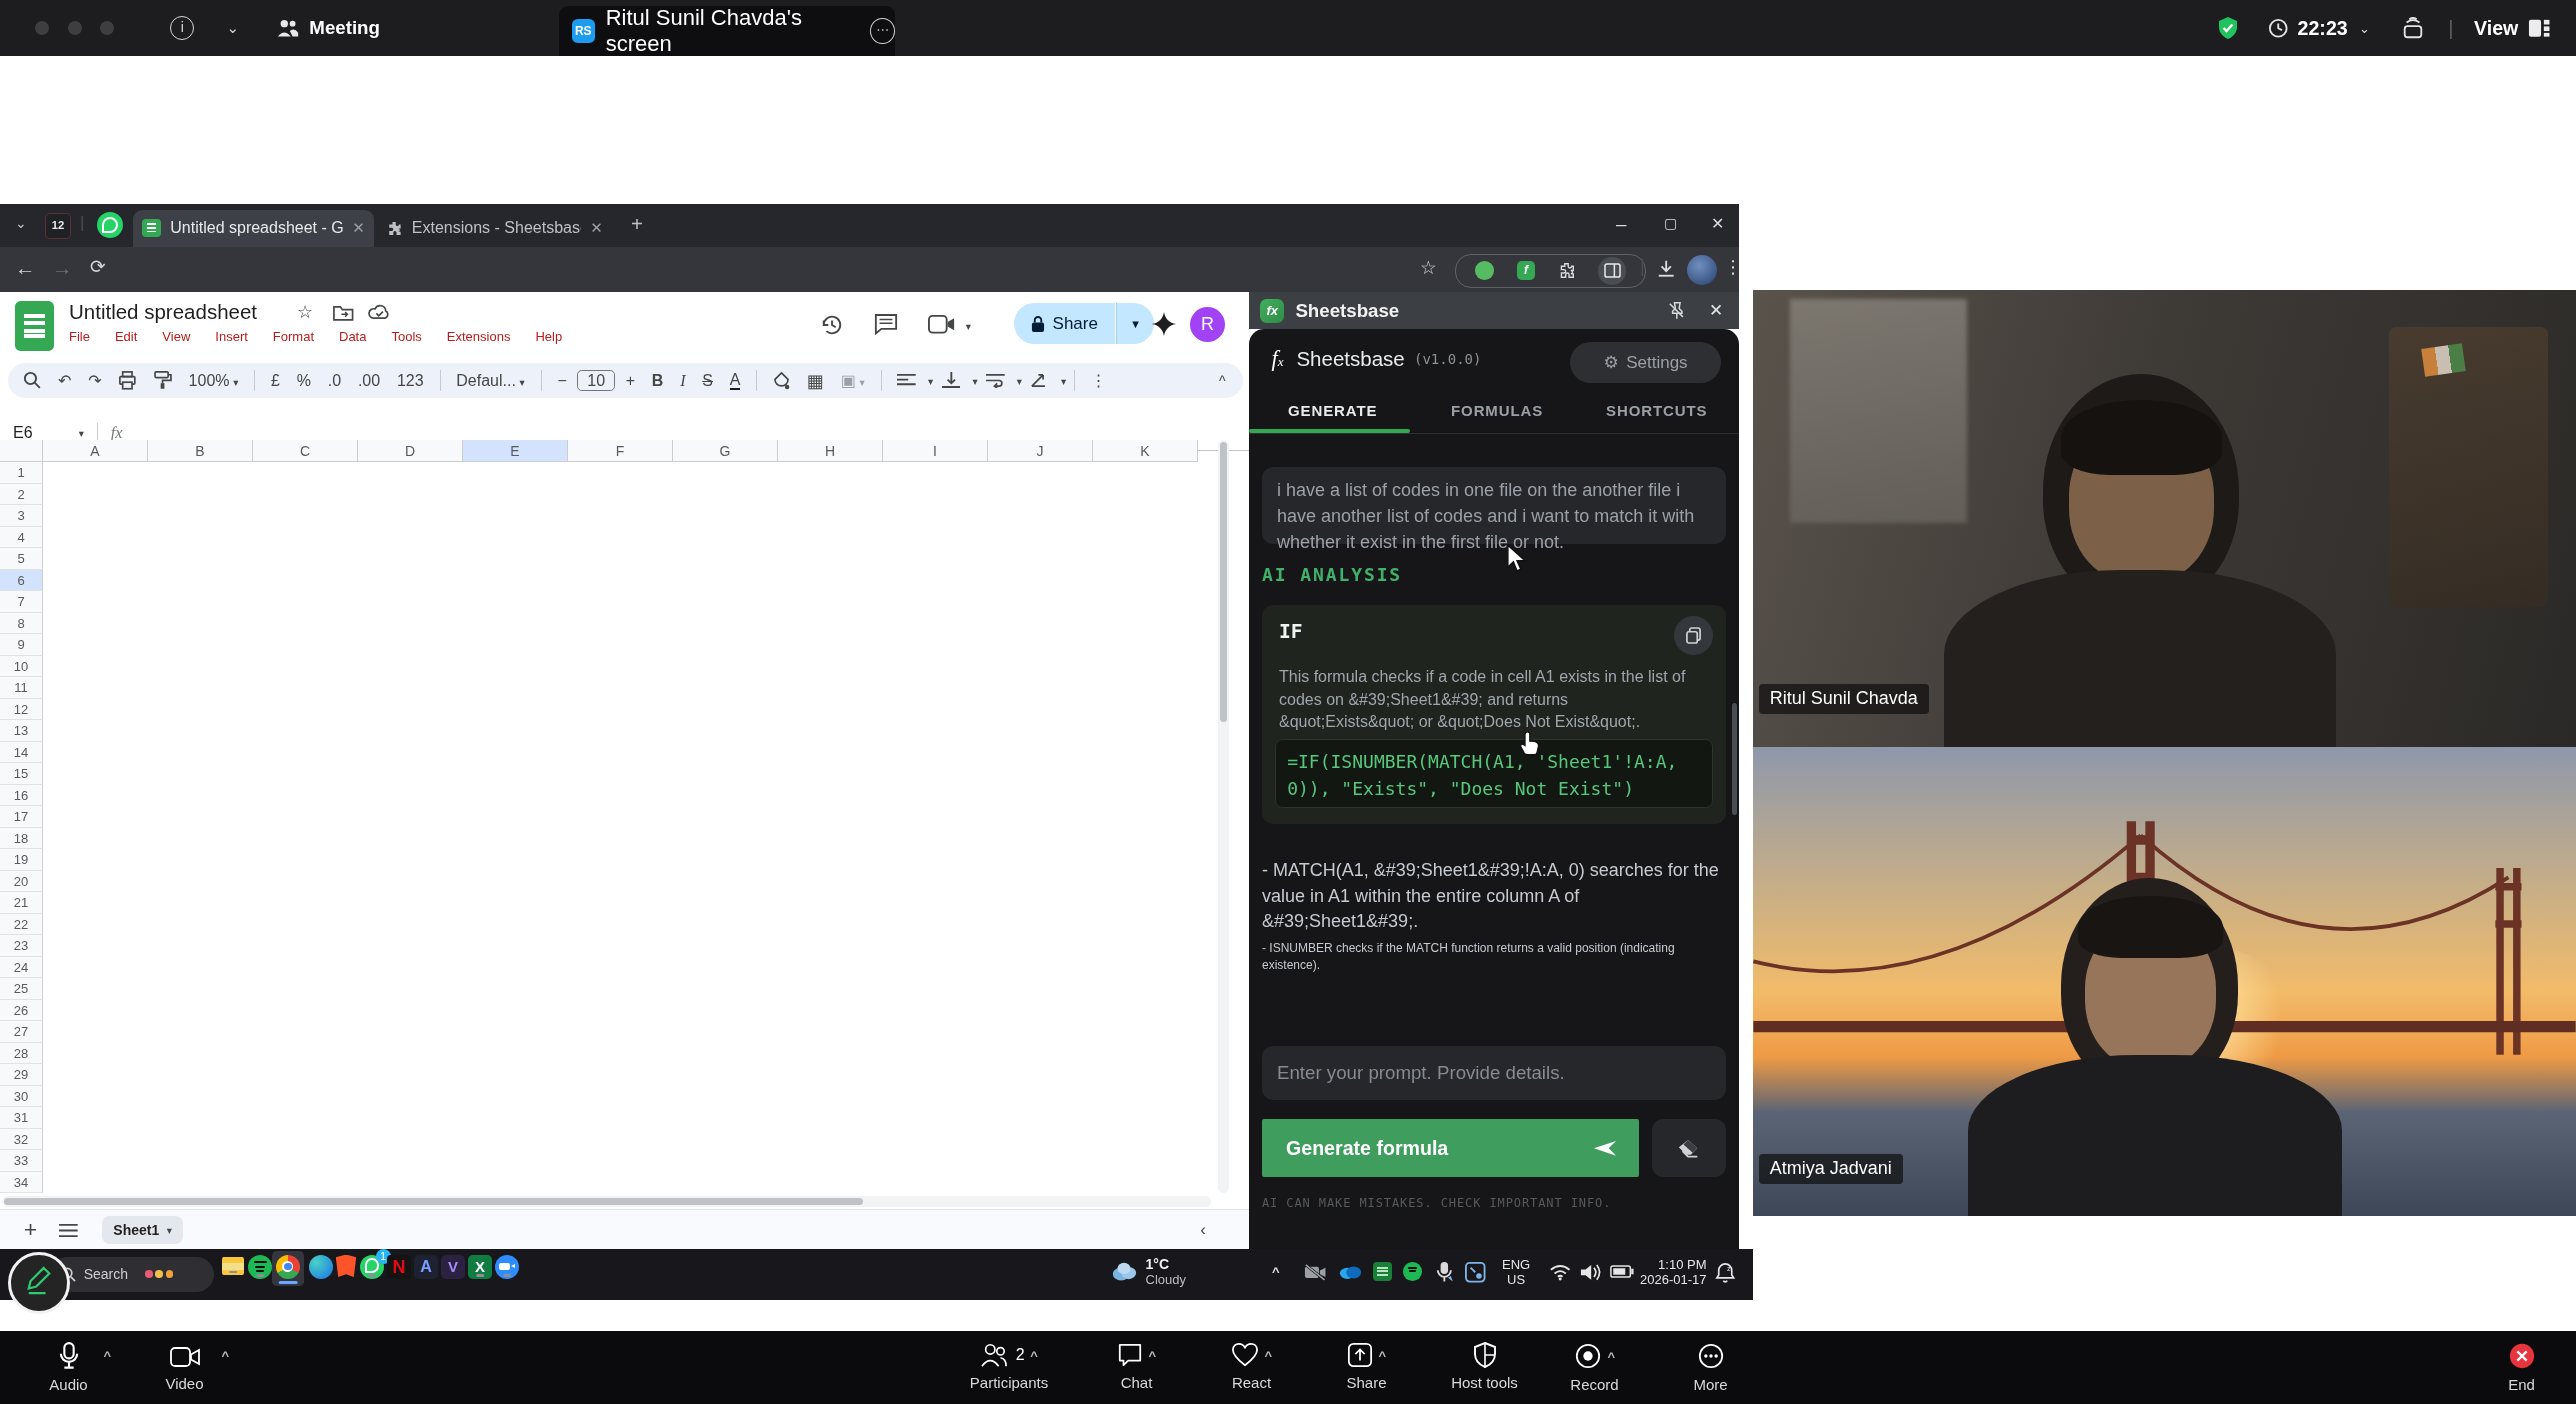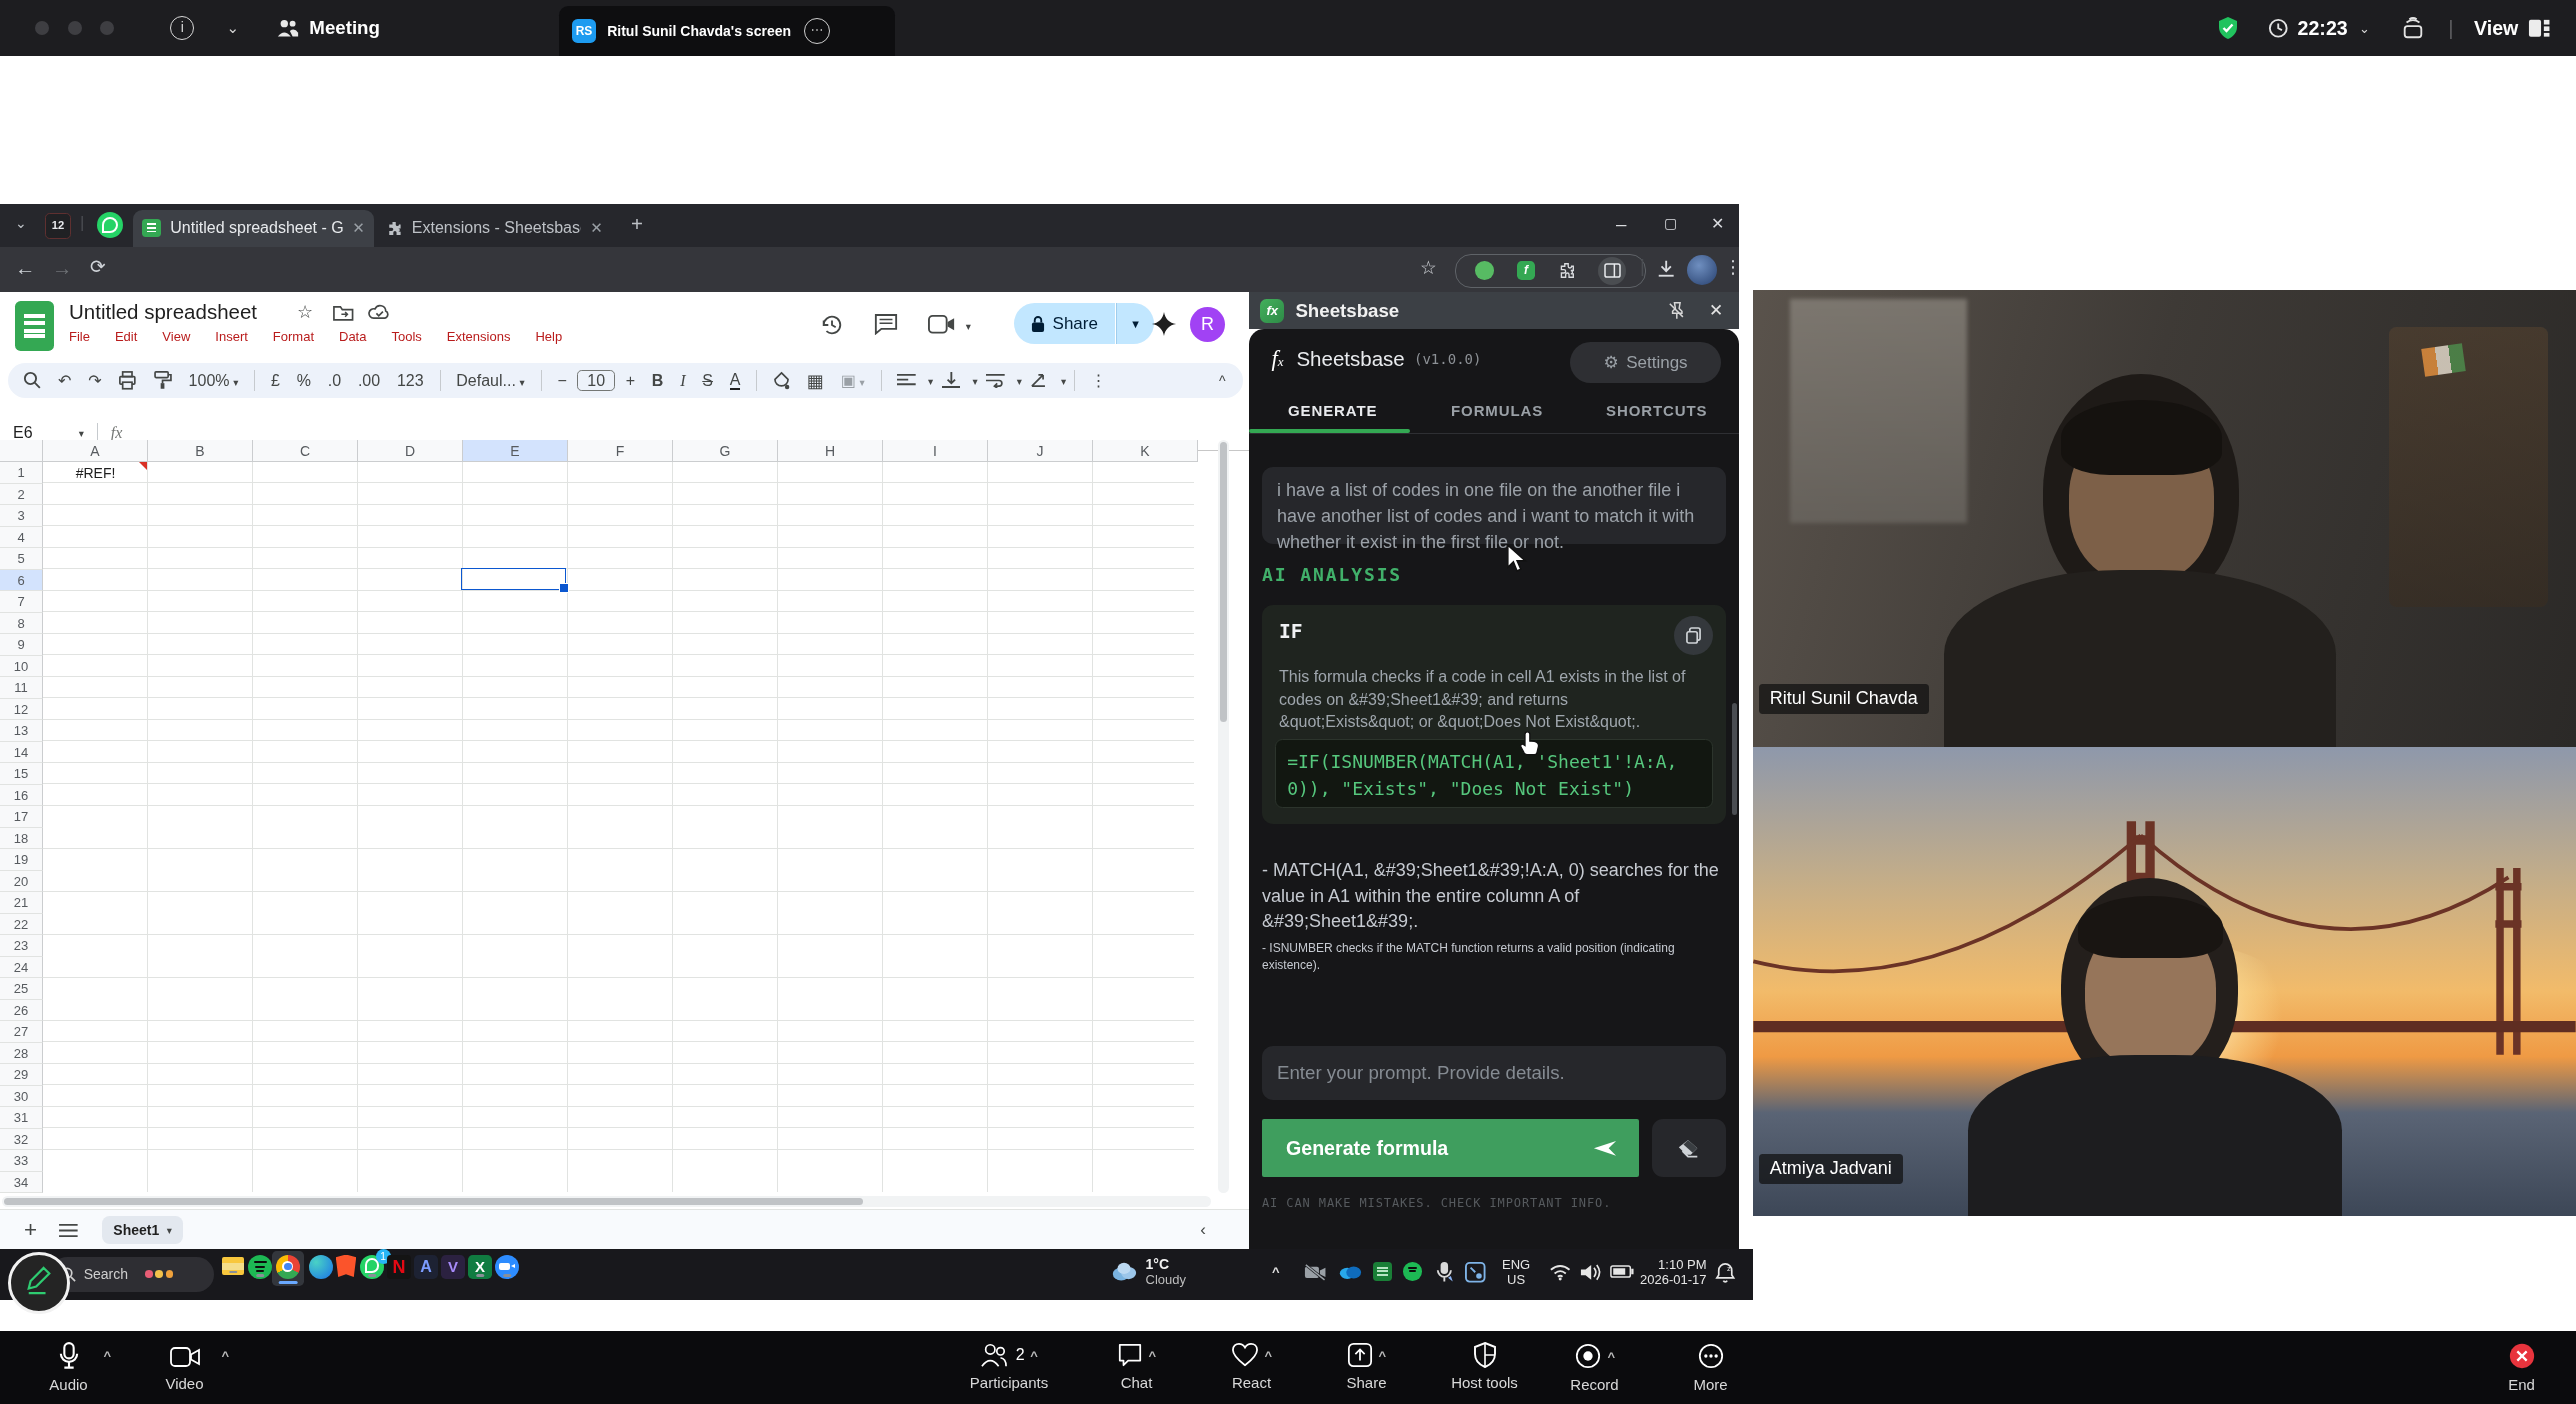--- a/index.html
+++ b/index.html
@@ -88,21 +88,21 @@
     <svg style="margin-left:37px;" width="24" height="20.5" viewBox="0 0 26 22">
       <circle cx="9" cy="6" r="4" fill="#e8e8e8"></circle>
         <circle cx="18" cy="6" r="3.2" fill="#e8e8e8"></circle>
       <path d="M2 20 q7 -9 14 0 z" fill="#e8e8e8"></path>
         <path d="M15 14 q5 -4 9 2 l0 4 -6 0 z" fill="#e8e8e8"></path>
     </svg>
     <span style="margin-left:9.3px;font-size:18.7px;font-weight:bold;color:#fff;">Meeting</span>
 
     <div id="screen-tab" class="abs flex">
       <div class="rs-badge" style="margin-left:13px;">RS</div>
-      <span style="margin-left:11.2px;font-size:14px;font-weight:bold;">Ritul Sunil Chavda's screen</span>
+      <span style="margin-left:11.2px;font-size:22px;font-weight:normal;">Ritul Sunil Chavda's screen</span>
       <div style="margin-left:13px;width:24px;height:24px;border:1.9px solid #cfcfcf;border-radius:50%;color:#cfcfcf;font-size:13px;text-align:center;line-height:21.5px;">⋯</div>
     </div>
 
     <div class="abs flex" style="right:26px;top:0;height:56px;">
       <svg width="24" height="24" viewBox="0 0 24 24">
         <path d="M12 1 L21 5 v6 c0 6-4.5 10-9 12 C7.5 21 3 17 3 11 V5 Z" fill="#21c35e"></path>
         <path d="M7.5 12 l3 3 l6 -6.5" stroke="#fff" stroke-width="2.4" fill="none"></path>
       </svg>
       <svg style="margin-left:28px;" width="20.5" height="20.5" viewBox="0 0 22 22">
         <circle cx="11" cy="11" r="9" stroke="#e3e3e3" stroke-width="2" fill="none"></circle>
@@ -366,29 +366,20 @@
               <div class="rowhead">26</div>
               <div class="rowhead">27</div>
               <div class="rowhead">28</div>
               <div class="rowhead">29</div>
               <div class="rowhead">30</div>
               <div class="rowhead">31</div>
               <div class="rowhead">32</div>
               <div class="rowhead">33</div>
               <div class="rowhead">34</div>
             </div>
-          <div id="cells" class="abs" style="left:43px;top:22.4px;width:1151px;height:730px;">
-
-            <div class="abs" style="left:0;top:0;width:105px;height:21.5px;font-size:14px;color:#1f1f1f;display:flex;align-items:center;justify-content:center;">#REF!</div>
-            <div class="abs" style="left:96px;top:0;width:0;height:0;border-top:8.4px solid #d93025;border-left:8.4px solid transparent;"></div>
-
-            <div class="abs" style="left:418px;top:106px;width:105px;height:21.5px;border:1.9px solid #0b57d0;box-sizing:border-box;">
-              <div class="abs" style="right:-3.7px;bottom:-3.7px;width:7.5px;height:7.5px;background:#0b57d0;border:0.9px solid #fff;"></div>
-            </div>
-          </div>
 
           <div class="abs scroll-track" style="left:1218px;top:0;width:11.2px;height:753px;">
             <div class="scroll-thumb" style="width:7.5px;margin:1.9px;height:280px;"></div>
           </div>
         </div>
 
         <div class="abs scroll-track" style="left:1.9px;top:904px;width:1209px;height:11.2px;">
           <div class="scroll-thumb" style="height:7.5px;margin:1.9px;width:859px;"></div>
         </div>
 

